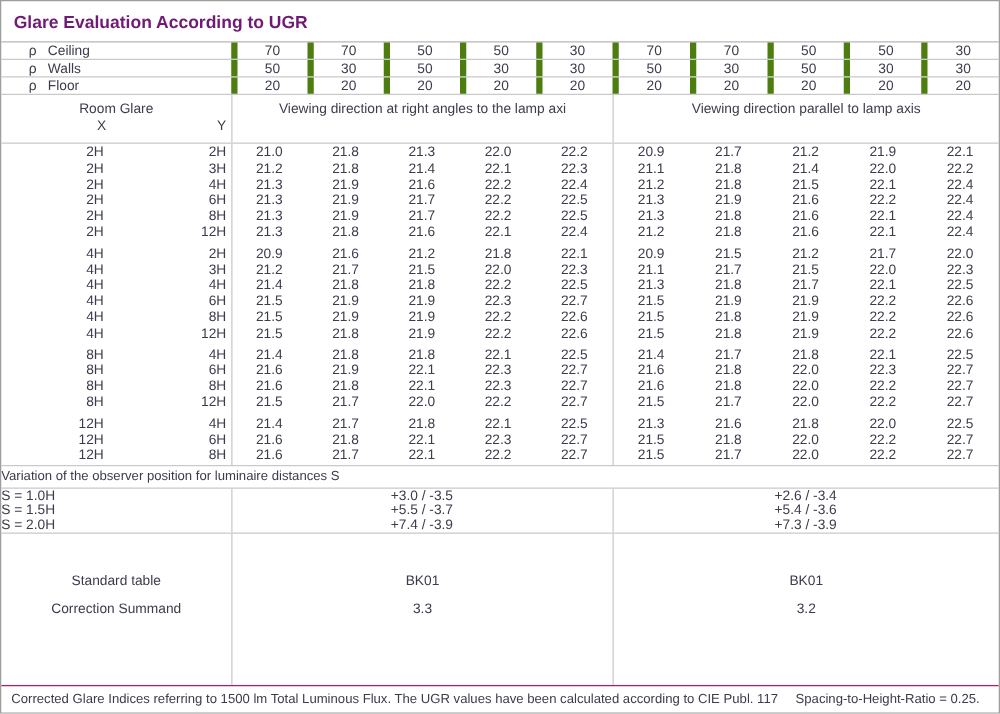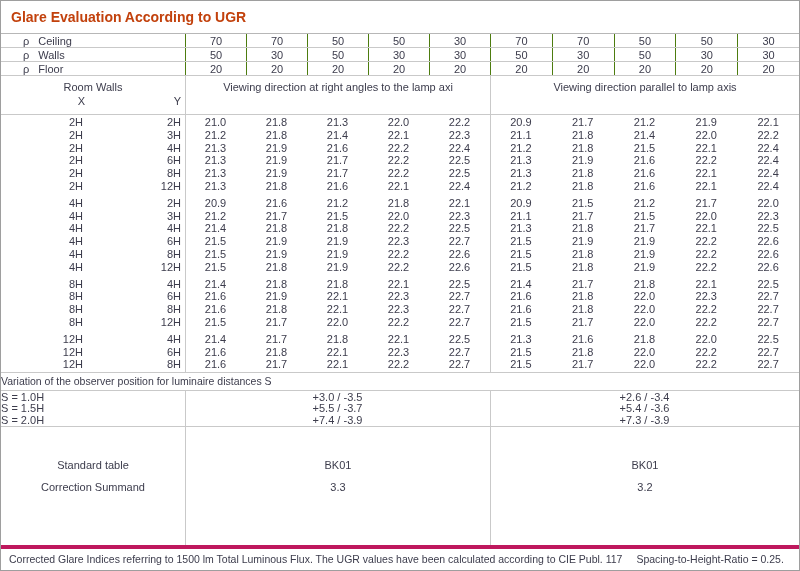--- a/index.html
+++ b/index.html
@@ -5,25 +5,25 @@
   html,body {margin:0; padding:0; background:#ffffff;}
   .sheet {
     position:relative; width:800px; height:571px; box-sizing:border-box;
     border:1px solid #9e9e9e; background:#fff;
     font-family:"Liberation Sans", sans-serif; font-size:11px; color:#3c3c4c;
     overflow:hidden;
   }
   
   .title-bar {height:33px; box-sizing:border-box; border-bottom:1px solid #b7b7b7;
     display:flex; align-items:center; padding-left:10px;}
-  .title {font-size:14px; font-weight:bold; color:#c2410c;}
+  .title {font-size:14px; font-weight:bold; color:#701a75;}
   
   .rho-row {display:flex; height:14px; box-sizing:border-box; border-bottom:1px solid #c9c9c9; align-items:center;}
   .rho-label {width:184px; box-sizing:border-box; padding-left:22px; display:flex; gap:9px; align-items:center;}
-  .rho-cell {width:61px; box-sizing:border-box; border-left:1px solid #4d7c0f; text-align:left;
+  .rho-cell {width:61px; box-sizing:border-box; border-left:5px solid #4d7c0f; text-align:left;
     height:100%; display:flex; align-items:center; justify-content:center;}
   .rho-cell.g2 {width:auto; flex:1 1 0;}
   
   .room-header {display:flex; height:39px; box-sizing:border-box; border-bottom:1px solid #c9c9c9;}
   .rh-left {width:184px; box-sizing:border-box; padding-top:5px; display:flex; flex-direction:column;}
   .rh-roomsize {text-align:center;}
   .rh-xy {display:flex; margin-top:2px;}
   .rh-x {width:90px; box-sizing:border-box; text-align:right; padding-right:6px;}
   .rh-y {width:94px; box-sizing:border-box; text-align:right; padding-right:4px;}
   .rh-group {box-sizing:border-box; border-left:1px solid #c9c9c9; text-align:center; padding-top:5px;}
@@ -42,21 +42,21 @@
   
   .variation-bar {height:18px; line-height:16px; box-sizing:border-box; border-bottom:1px solid #c9c9c9;
     padding-left:0; font-size:10.5px;}
   
   .s-section {position:relative; height:36px; box-sizing:border-box; border-bottom:1px solid #c9c9c9; padding-top:1px;}
   .s-row {display:flex; height:11.3px; line-height:11.3px;}
   .s-label {width:184px; text-align:left;}
   .s-val1 {width:305px; text-align:center;}
   .s-val2 {flex:1 1 0; text-align:center;}
   
-  .bottom-section {position:relative; height:122px; box-sizing:border-box; border-bottom:4px solid #be185d; display:flex;text-align:center;}
+  .bottom-section {position:relative; height:122px; box-sizing:border-box; border-bottom:1px solid #be185d; display:flex;text-align:center;}
   .bs-col {box-sizing:border-box; display:flex; flex-direction:column; align-items:center;}
   .bs-col.c1 {width:184px;}
   .bs-col.c2 {width:305px; border-left:1px solid #c9c9c9;}
   .bs-col.c3 {flex:1 1 0; border-left:1px solid #c9c9c9;}
   .bs-line1 {margin-top:32px; height:12px; line-height:12px;}
   .bs-line2 {margin-top:10px; height:12px; line-height:12px;}
   
   .footer {height:20px; display:flex; align-items:center; padding-left:8px; font-size:10.5px; gap:14px; white-space:nowrap;}
 </style>
 </head>
@@ -114,21 +114,21 @@
         <div class="rho-cell g2">20</div>
         <div class="rho-cell g2">20</div>
         <div class="rho-cell g2">20</div>
         <div class="rho-cell g2">20</div>
         <div class="rho-cell g2">20</div>
       </div>
     </div>
 
   <div class="room-header">
     <div class="rh-left">
-      <div class="rh-roomsize">Room Walls</div>
+      <div class="rh-roomsize">Room Glare</div>
       <div class="rh-xy">
         <div class="rh-x">X</div>
         <div class="rh-y">Y</div>
       </div>
     </div>
     <div class="rh-group g1">Viewing direction at right angles to the lamp axi</div>
     <div class="rh-group g2">Viewing direction parallel to lamp axis</div>
   </div>
 
   <div class="data-area">

